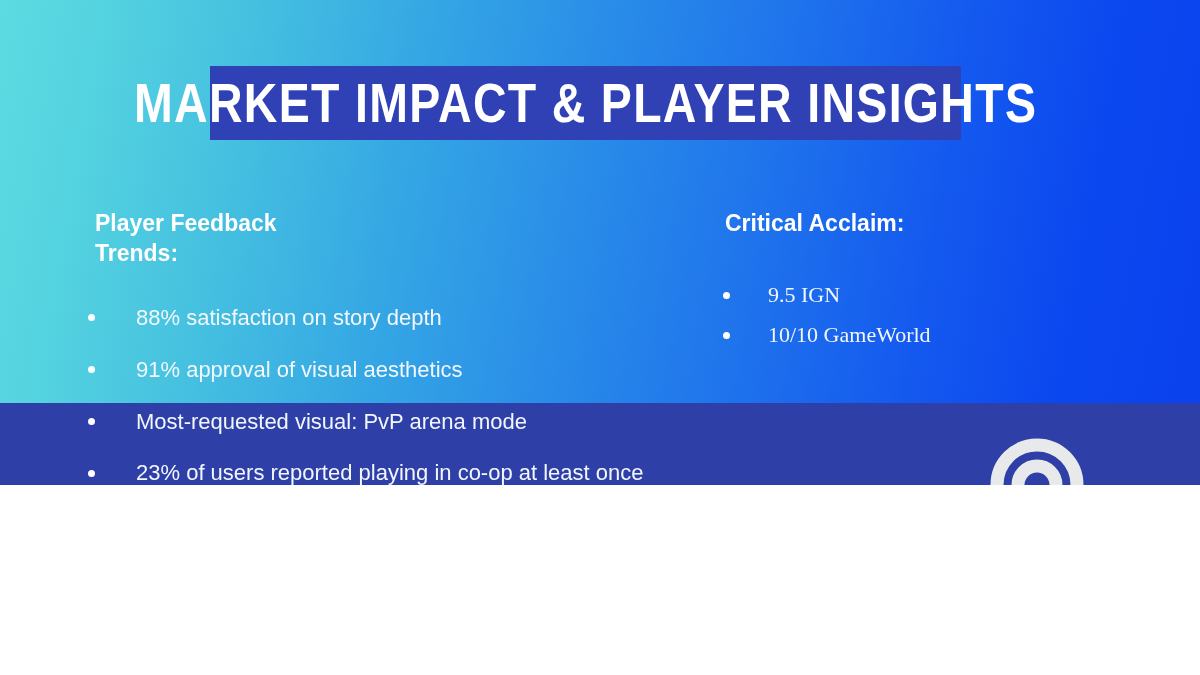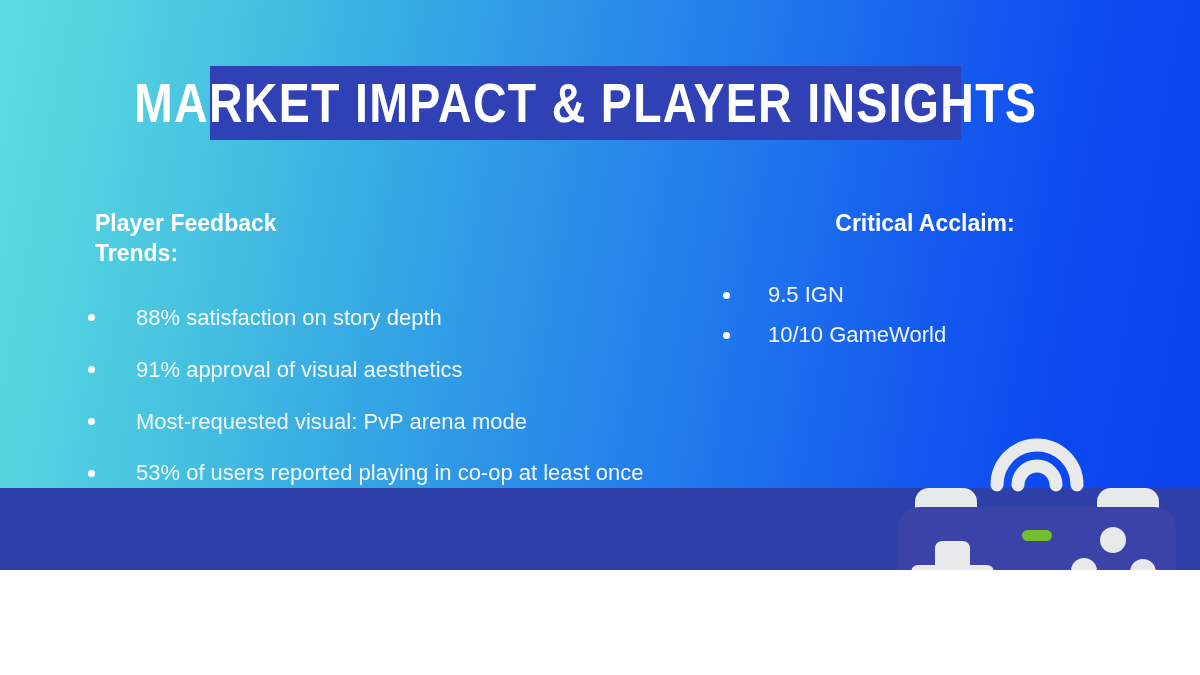--- a/index.html
+++ b/index.html
@@ -4,21 +4,21 @@
 <title>Market Impact &amp; Player Insights</title>
 <style>
   html, body {
     margin: 0;
     padding: 0;
     background: #ffffff;
   }
   #slide {
     position: relative;
     width: 1200px;
-    height: 570px;
+    height: 485px;
     overflow: hidden;
     font-family: "Liberation Sans", sans-serif;
     background: linear-gradient(100deg,
         #5ddbe2 0%,
         #54d3e0 8%,
         #45c0e0 20%,
         #34a6e4 34%,
         #2a8ee8 47%,
         #1f73ec 62%,
         #1459ef 76%,
@@ -71,21 +71,20 @@
   .col-heading {
     color: #ffffff;
     font-size: 23px;
     font-weight: 700;
     line-height: 1.32;
     margin: 0 0 0 22px;
     white-space: pre-line;
   }
   .col-right .col-heading {
     margin-left: 20px;
-    text-align: center;
   }
 
   .bullet-list {
     list-style: none;
     margin: 0;
     padding: 0;
   }
   .bullet-item {
     position: relative;
     color: #f2f7fb;
@@ -106,21 +105,21 @@
     display: block;
   }
 
   
   .col-left .bullet-list { margin-top: 34px; }
   .col-left .bullet-item { padding-left: 63px; margin-bottom: 22px; }
   .col-left .bullet-item .dot { left: 15px; }
 
   
   .col-right .bullet-list { margin-top: 42px; }
-  .col-right .bullet-item { padding-left: 63px; margin-bottom: 10px; }
+  .col-right .bullet-item { padding-left: 63px; margin-bottom: 10px; font-family: Liberation Serif, serif; }
   .col-right .bullet-item .dot { left: 18px; }
 
   
   .gamepad {
     position: absolute;
     left: 890px;
     top: 410px;
     width: 300px;
     height: 250px;
   }
@@ -148,21 +147,21 @@
       <li class="bullet-item">
         <span class="dot"></span>
         <span class="btext">91% approval of visual aesthetics</span>
       </li>
       <li class="bullet-item">
         <span class="dot"></span>
         <span class="btext"> Most-requested visual: PvP arena mode</span>
       </li>
       <li class="bullet-item">
         <span class="dot"></span>
-        <span class="btext">53% of users reported playing in co-op at least once</span>
+        <span class="btext">23% of users reported playing in co-op at least once</span>
       </li>
     </ul>
   </div>
 
   <div class="col col-right">
     <div class="col-heading">Critical Acclaim:</div>
     <ul class="bullet-list">
       <li class="bullet-item">
         <span class="dot"></span>
         <span class="btext">9.5 IGN</span>

